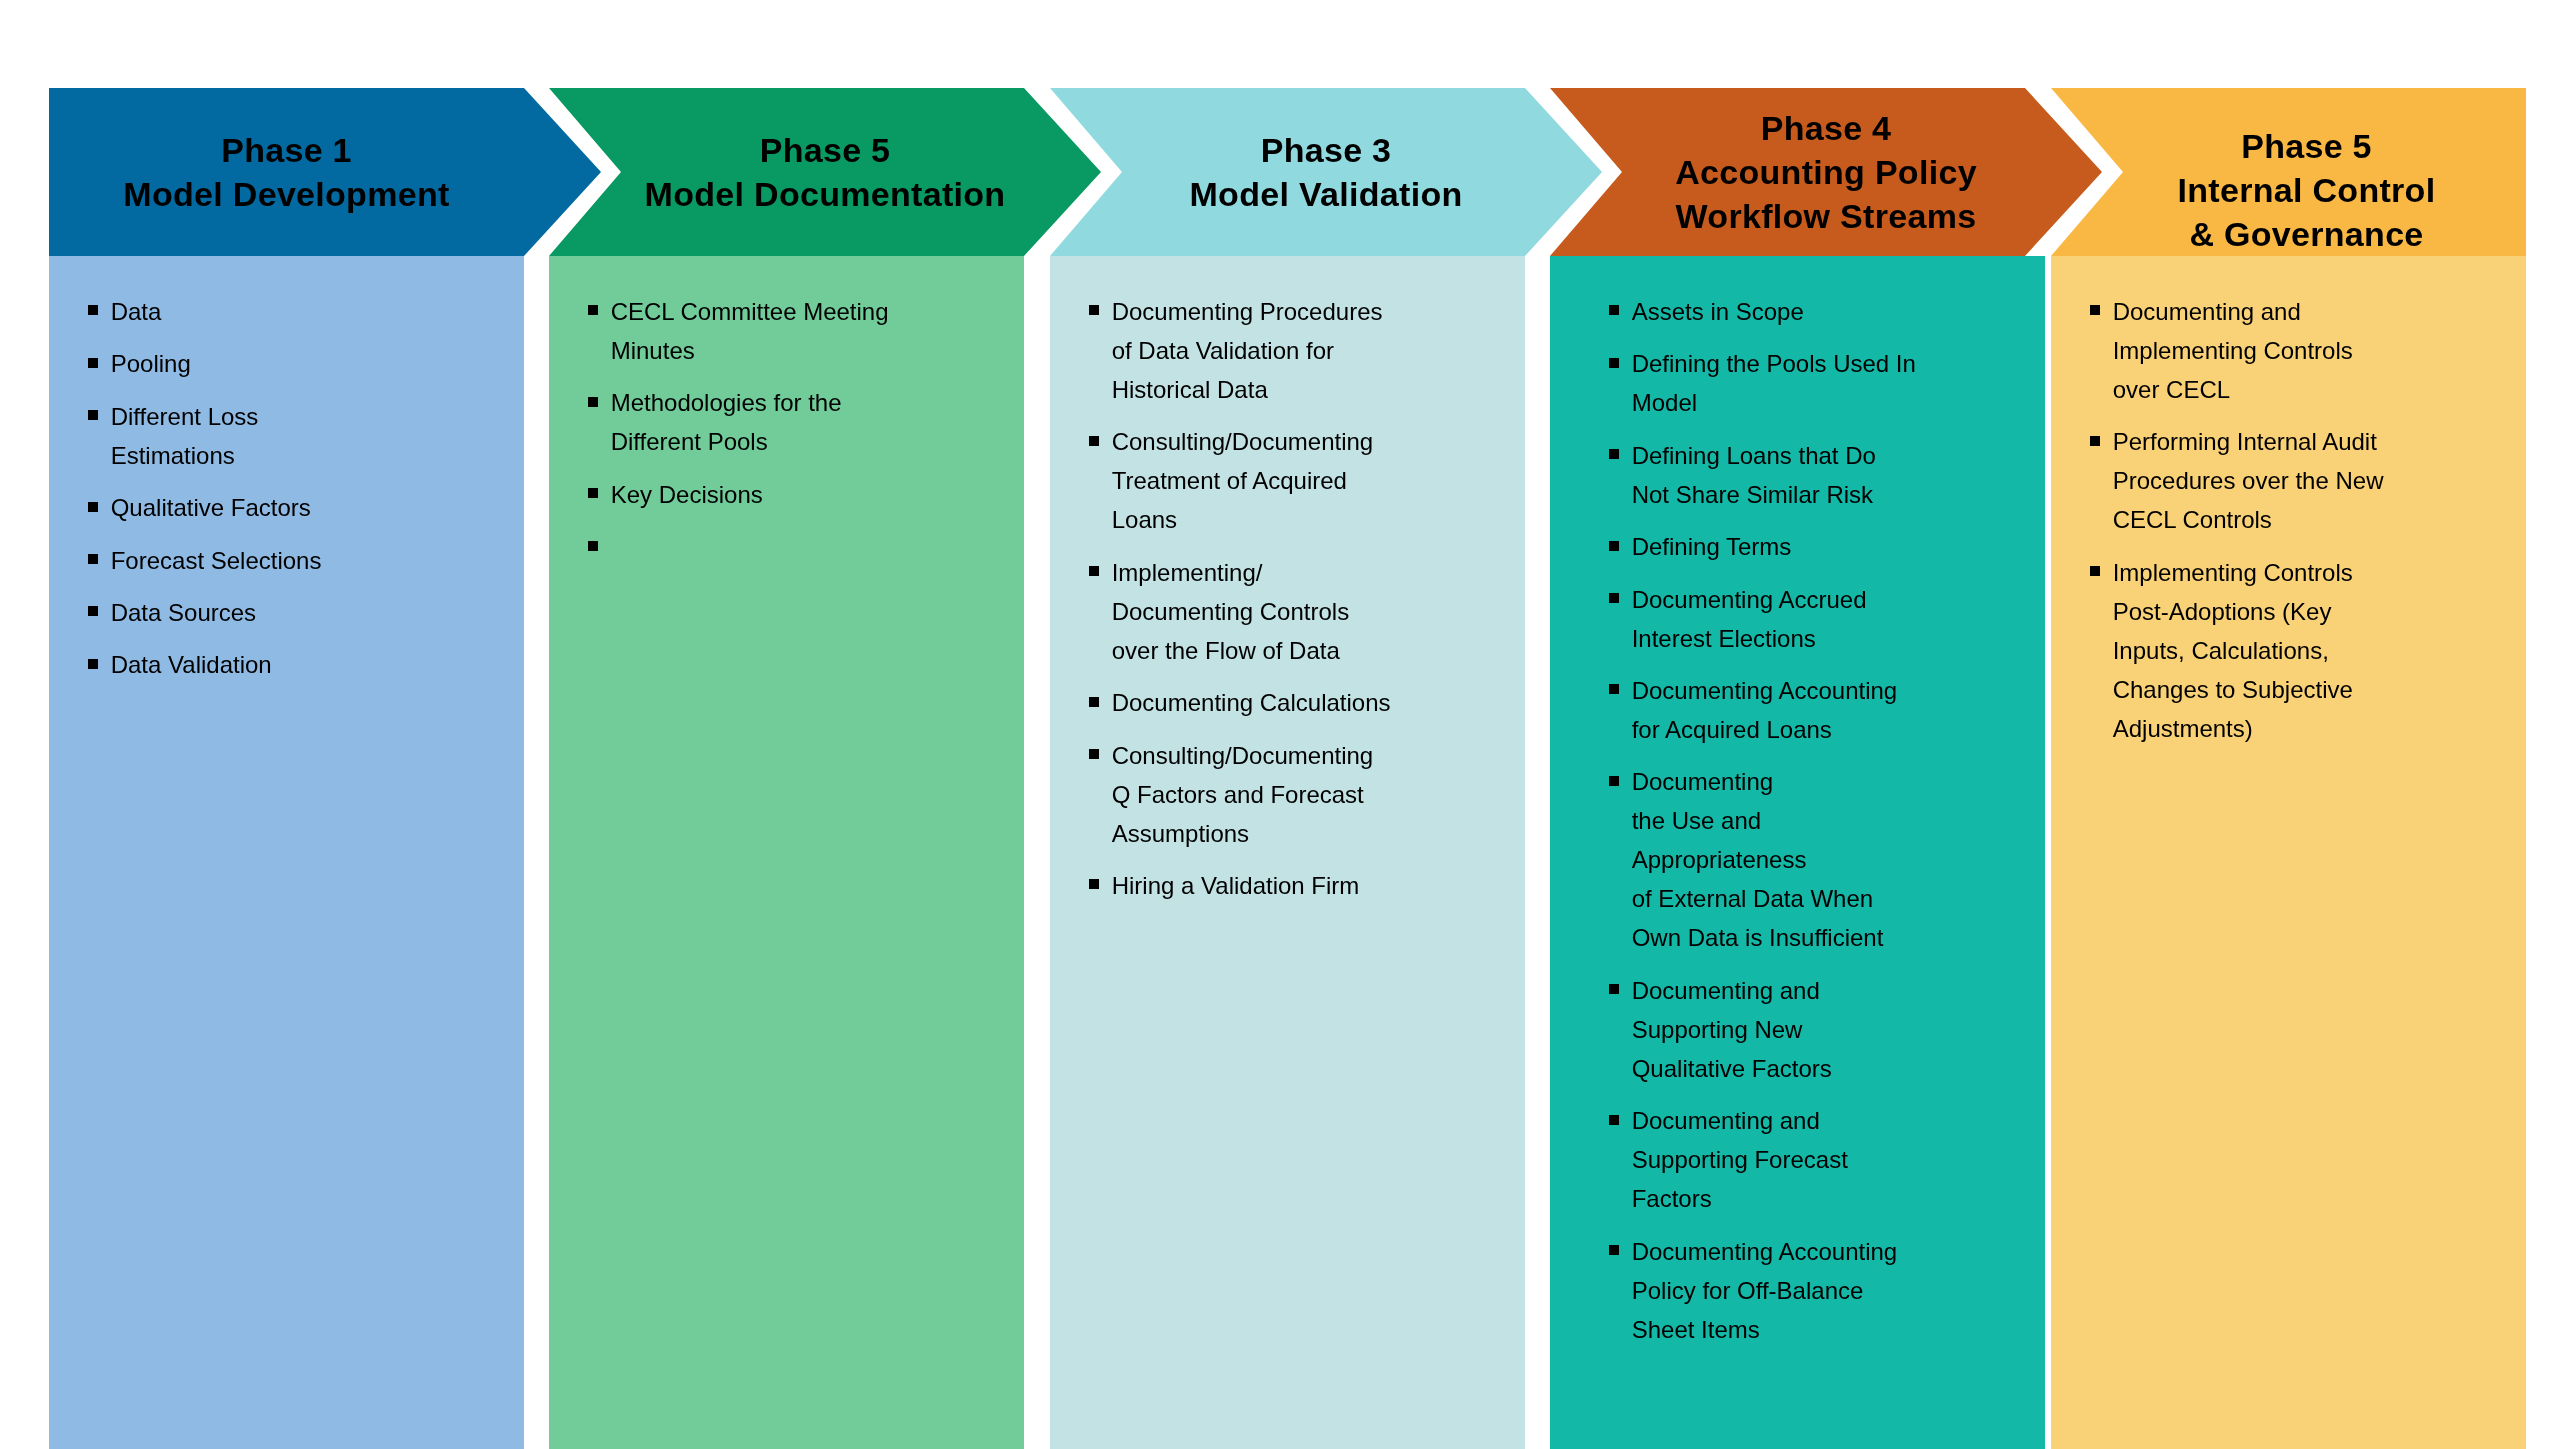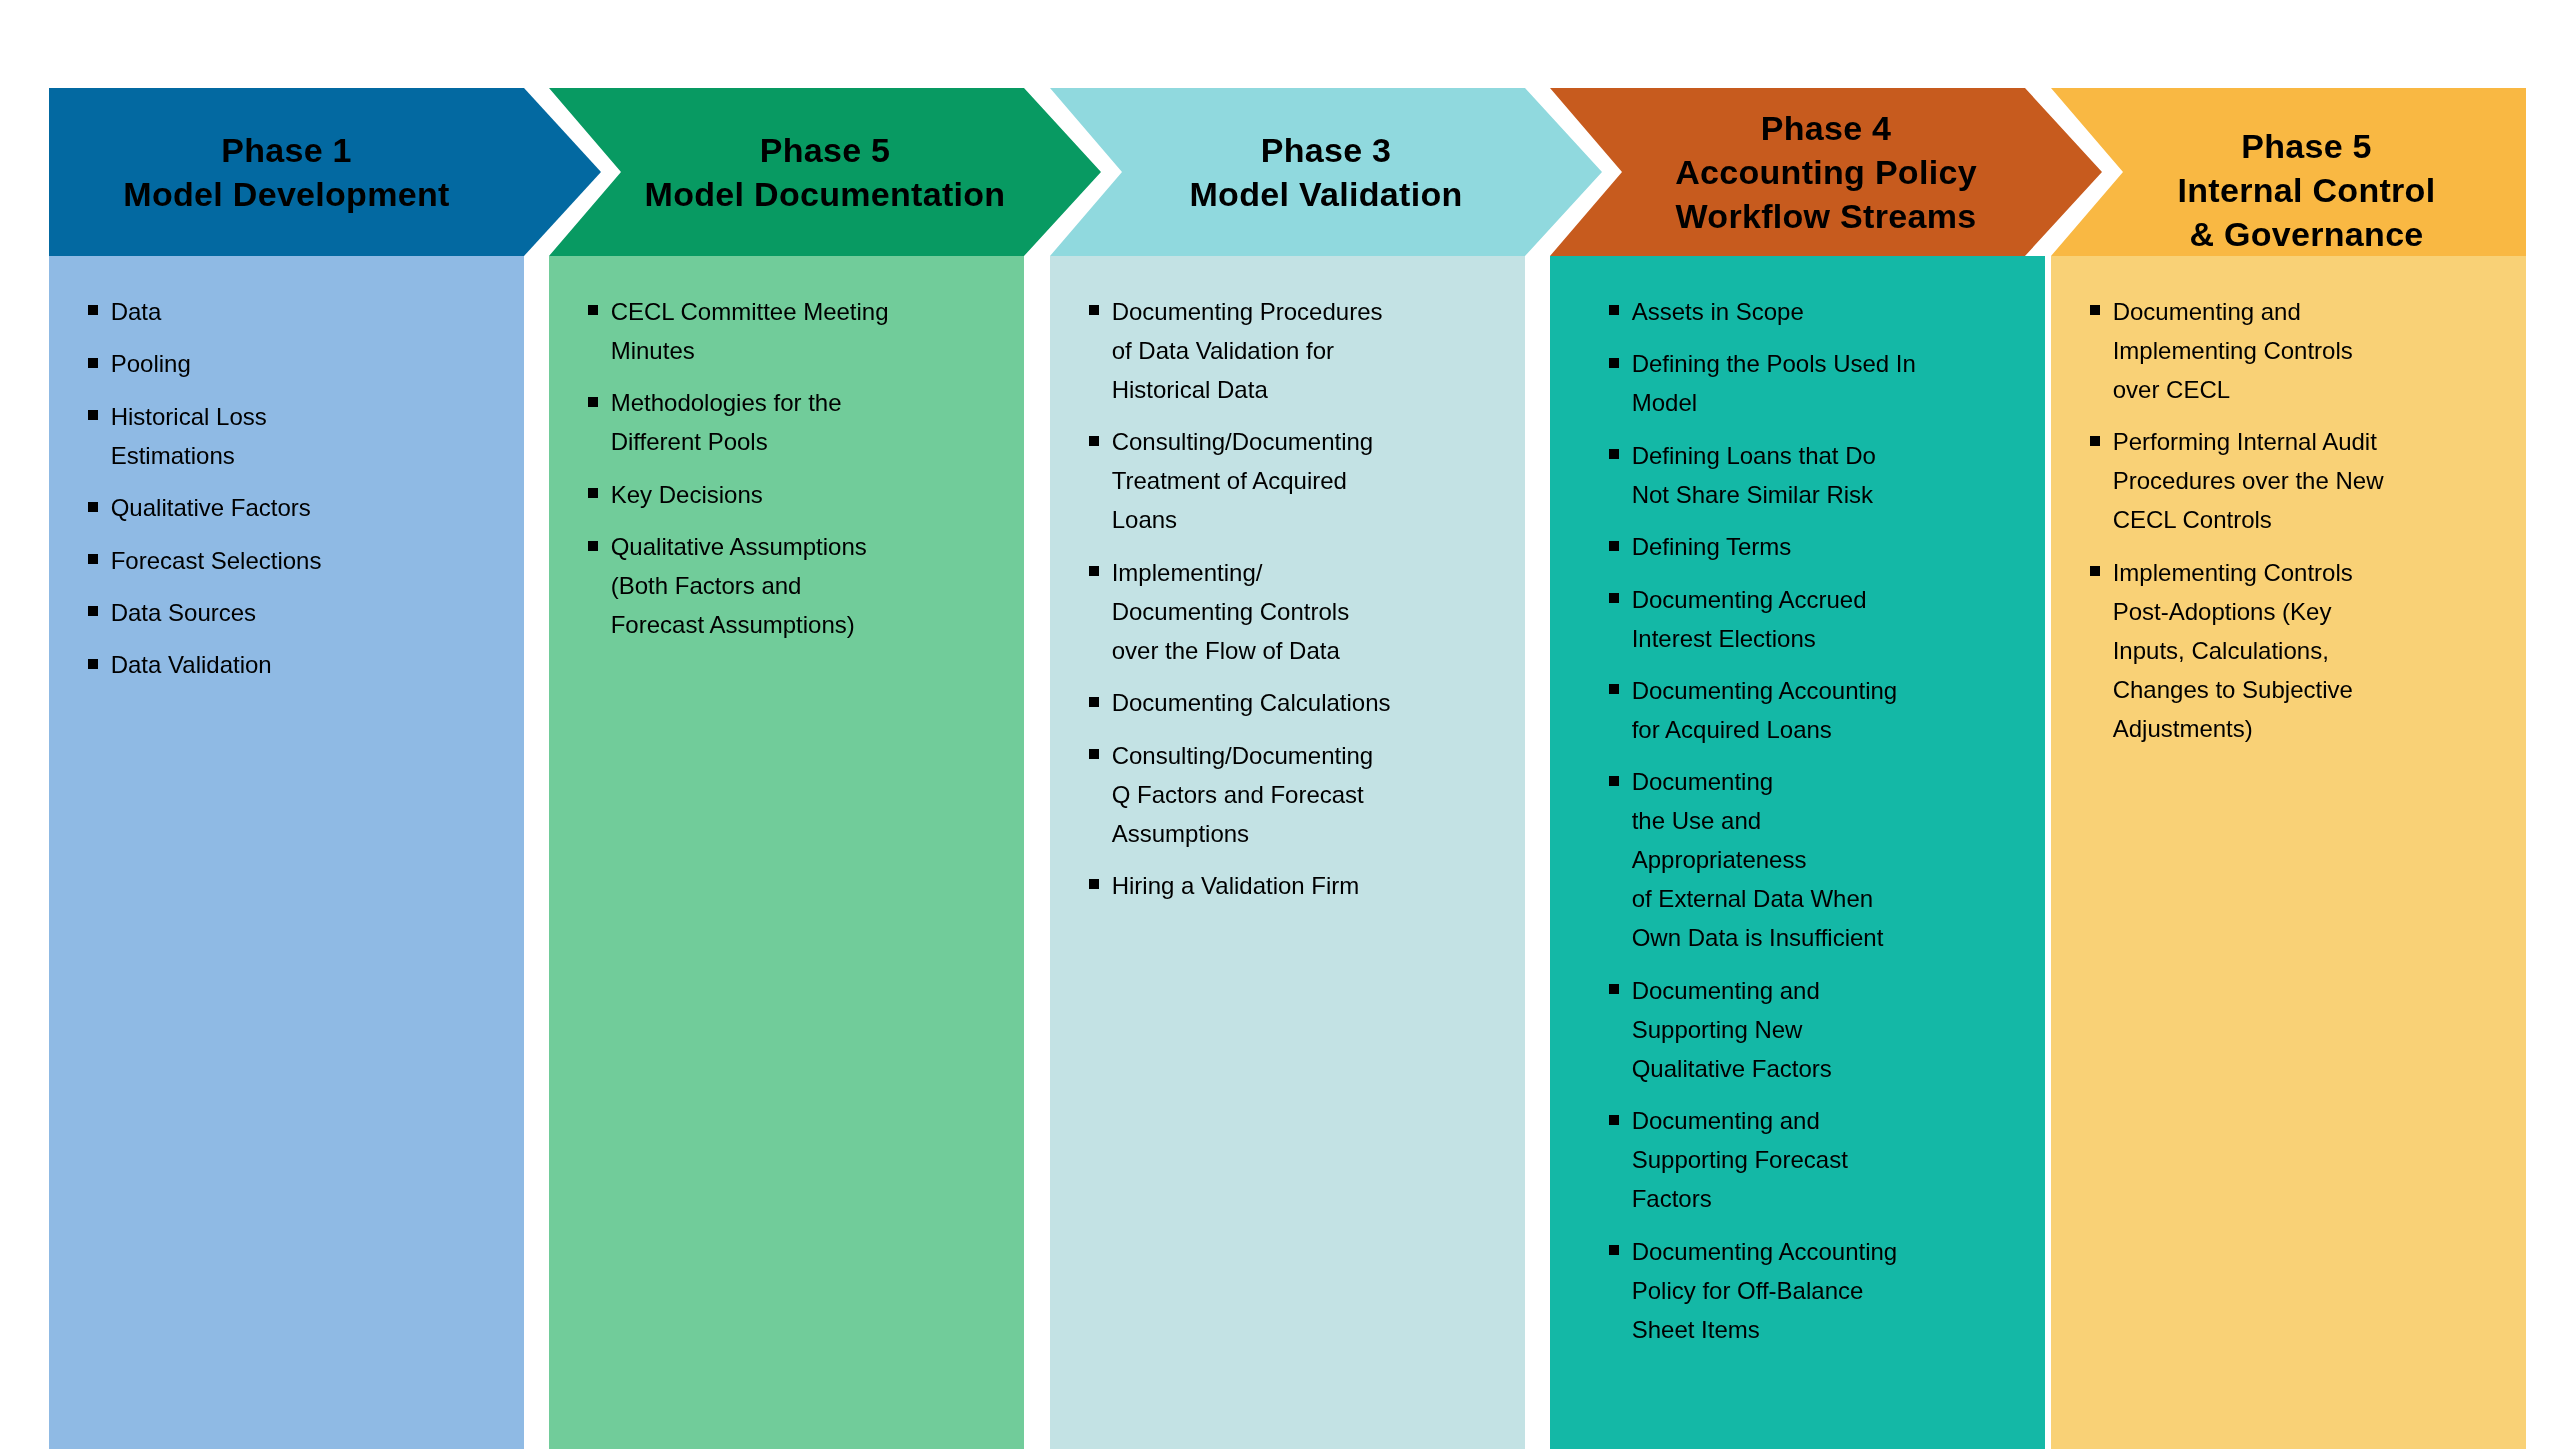--- a/index.html
+++ b/index.html
@@ -89,21 +89,21 @@
         <li>
           <span class="bullet"></span>
           <span class="item-text">Data</span>
         </li>
         <li>
           <span class="bullet"></span>
           <span class="item-text">Pooling</span>
         </li>
         <li>
           <span class="bullet"></span>
-          <span class="item-text">Historical Loss
+          <span class="item-text">Different Loss
 Estimations</span>
         </li>
         <li>
           <span class="bullet"></span>
           <span class="item-text">Qualitative Factors</span>
         </li>
         <li>
           <span class="bullet"></span>
           <span class="item-text">Forecast Selections</span>
         </li>
@@ -133,23 +133,20 @@
           <span class="bullet"></span>
           <span class="item-text">Methodologies for the
 Different Pools</span>
         </li>
         <li>
           <span class="bullet"></span>
           <span class="item-text">Key Decisions</span>
         </li>
         <li>
           <span class="bullet"></span>
-          <span class="item-text">Qualitative Assumptions
-(Both Factors and
-Forecast Assumptions)</span>
         </li>
       </ul>
   </div>
 
   <div class="header arrow-mid c2" style="background: rgb(144, 217, 222);">
     <div class="title">Phase 3
 Model Validation</div>
   </div>
   <div class="colbody c2" style="background: rgb(195, 226, 228);">
     <ul class="items">

